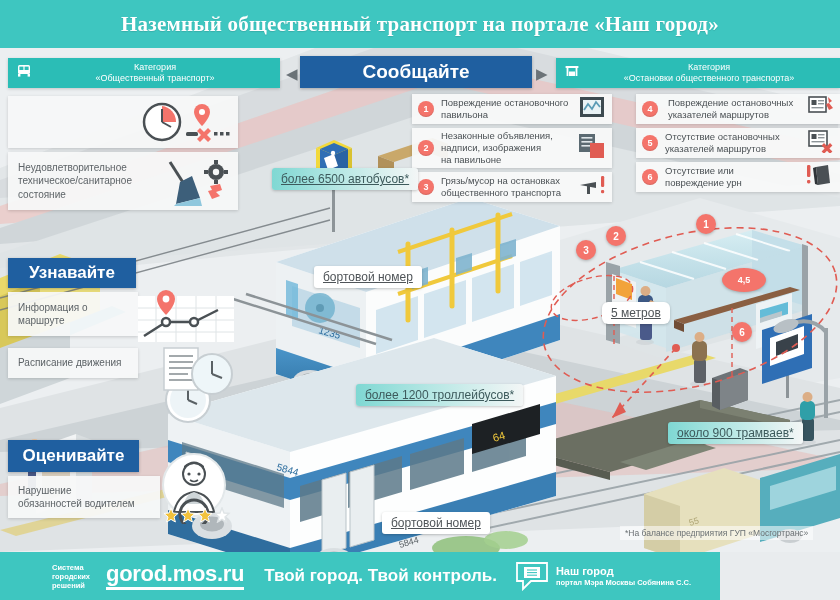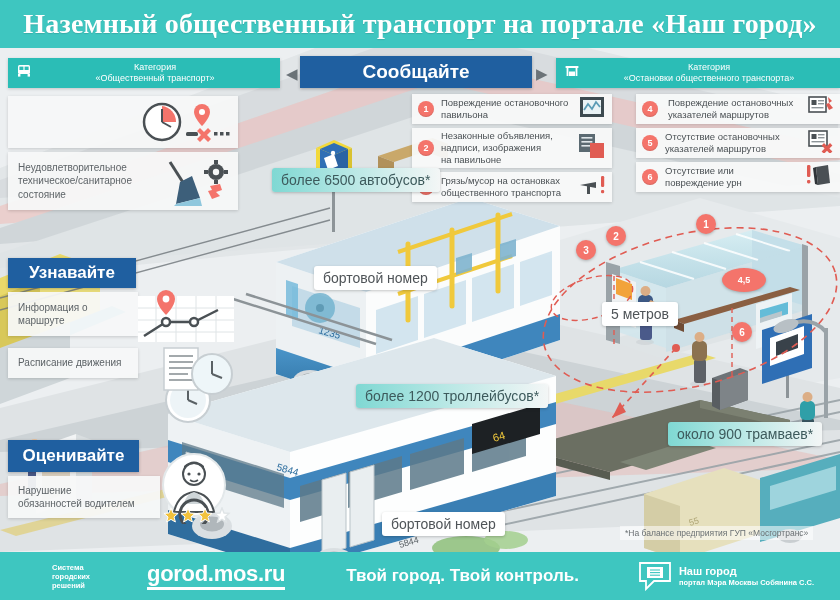--- a/index.html
+++ b/index.html
@@ -13,32 +13,32 @@
   #stage { position: relative; width: 840px; height: 600px; overflow: hidden; }
 
   
   .header-bar {
     position: absolute; left: 0; top: 0; width: 840px; height: 48px;
     background: #3ec6c0;
     display: flex; align-items: center; justify-content: center;
   }
   .header-title {
     color: #ffffff; font-family: "Liberation Serif", serif;
-    font-size: 28px; font-weight: bold; letter-spacing: .2px;
+    font-size: 21px; font-weight: bold; letter-spacing: .2px;
     text-shadow: 0 1px 1px rgba(0,0,0,.12);
   }
 
   
   .scene { position: absolute; left: 0; top: 48px; width: 840px; height: 504px; overflow: hidden; background: #eceff1; }
   .scene svg { display: block; }
 
   
   .footer-bar {
-    position: absolute; left: 0; top: 552px; width: 840px; height: 48px;
-    background: #3ec6c0; display: flex; align-items: center; gap: 41px;
+    position: absolute; left: 0; top: 552px; width: 720px; height: 48px;
+    background: #3ec6c0; display: flex; align-items: center;
   }
   .f-sys { color:#fff; font-size: 7.5px; font-weight: bold; line-height: 9px; margin-left: 52px; text-align:left;}
   .f-vmeste { margin-left: 7px; display:flex; flex-direction:column; align-items:center; }
   .f-vmeste-word { color: #fff; font-size: 15px; font-weight: bold; letter-spacing: .5px; margin-top:-2px;}
   .f-url { color:#fff; font-size: 22px; font-weight: bold; margin-left: 16px; letter-spacing:-.3px; border-bottom: 3px solid #fff; padding-bottom:1px; line-height: 24px;}
   .f-slogan { color:#fff; font-size: 17px; font-weight: bold; margin-left: 20px; }
   .f-ng { display:flex; align-items:center; margin-left: 18px; }
   .f-ng-text { margin-left: 7px; color:#fff; }
   .f-ng-title { font-size: 11px; font-weight: bold; line-height: 13px; }
   .f-ng-sub { font-size: 7.5px; font-weight: bold; line-height: 10px; }
@@ -81,21 +81,21 @@
     display:flex; align-items:center; justify-content:center; flex:0 0 16px;
     box-shadow: inset 0 -1px 1px rgba(0,0,0,.12);
   }
   .ntext { font-size: 9.5px; color:#4a5054; line-height: 12px; margin-left: 7px; flex:1; }
   .nicon { margin-left:4px; flex:0 0 auto; }
 
   
   .pill {
     position:absolute; background:#ffffff; border-radius: 3px;
     box-shadow: 0 1px 3px rgba(0,0,0,.22);
-    font-size: 14px; color:#4f5458; padding: 4px 9px; white-space:nowrap;
+    font-size: 12px; color:#4f5458; padding: 4px 9px; white-space:nowrap;text-decoration:underline;
   }
   .pill.teal { background: linear-gradient(90deg,#7fd8d3 0%, #b6e7e4 45%, #f3f6f6 100%); color:#3d5a5c; }
 
   
   .smark {
     position:absolute; border-radius:50%; background:#f4746b; color:#fff;
     font-size:10px; font-weight:bold; display:flex; align-items:center; justify-content:center;
     box-shadow: 0 1px 3px rgba(0,0,0,.25);
   }
   .smark.s1 { width:20px; height:20px; }
@@ -672,21 +672,21 @@
         <polygon points="10,4 12,22 9,21 7,5" fill="#2f3438"></polygon>
       </svg>
     </span>
   </div>
 
   <div class="pill teal" style="left:272px; top:168px;">более 6500  автобусов*</div>
   <div class="pill" style="left:314px; top:266px;">бортовой номер</div>
   <div class="pill teal" style="left:356px; top:384px;">более 1200  троллейбусов*</div>
   <div class="pill" style="left:382px; top:512px;">бортовой номер</div>
   <div class="pill teal" style="left:668px; top:422px;">около 900 трамваев*</div>
-  <div class="pill" style="left:602px; top:302px;">5 метров</div>
+  <div class="pill" style="left:602px; top:302px;border-radius:6px;">5 метров</div>
 
   <div class="smark s1" style="left:696px; top:214px;">1</div>
   <div class="smark s1" style="left:606px; top:226px;">2</div>
   <div class="smark s1" style="left:576px; top:240px;">3</div>
   <div class="smark" style="left:722px; top:268px; width:44px; height:24px; font-size:9px;">4,5</div>
   <div class="smark s1" style="left:732px; top:322px;">6</div>
 
   <div class="footnote" style="left:620px; top:526px;">*На балансе предприятия ГУП «Мосгортранс»</div>
 
   <div class="footer-bar">

